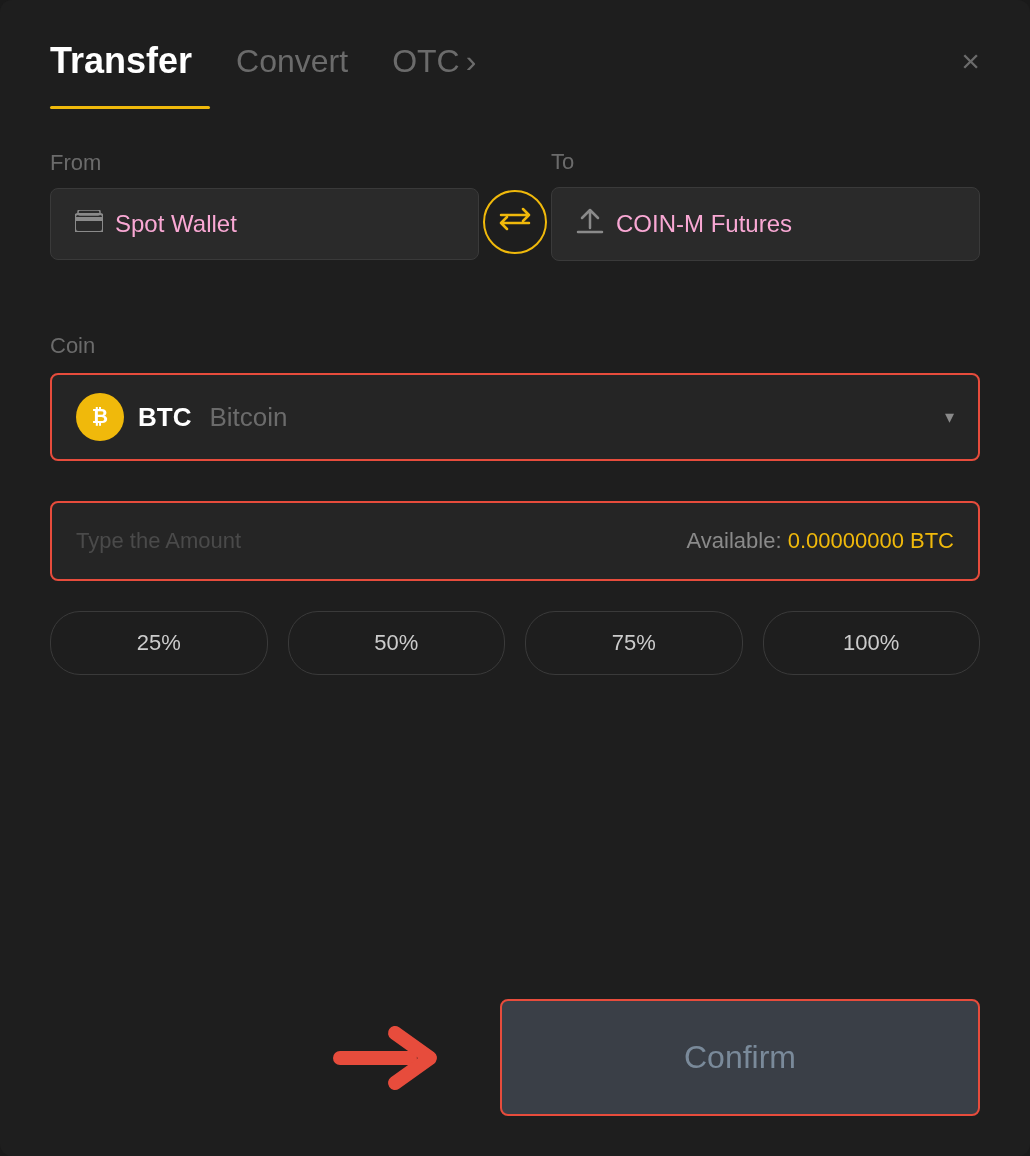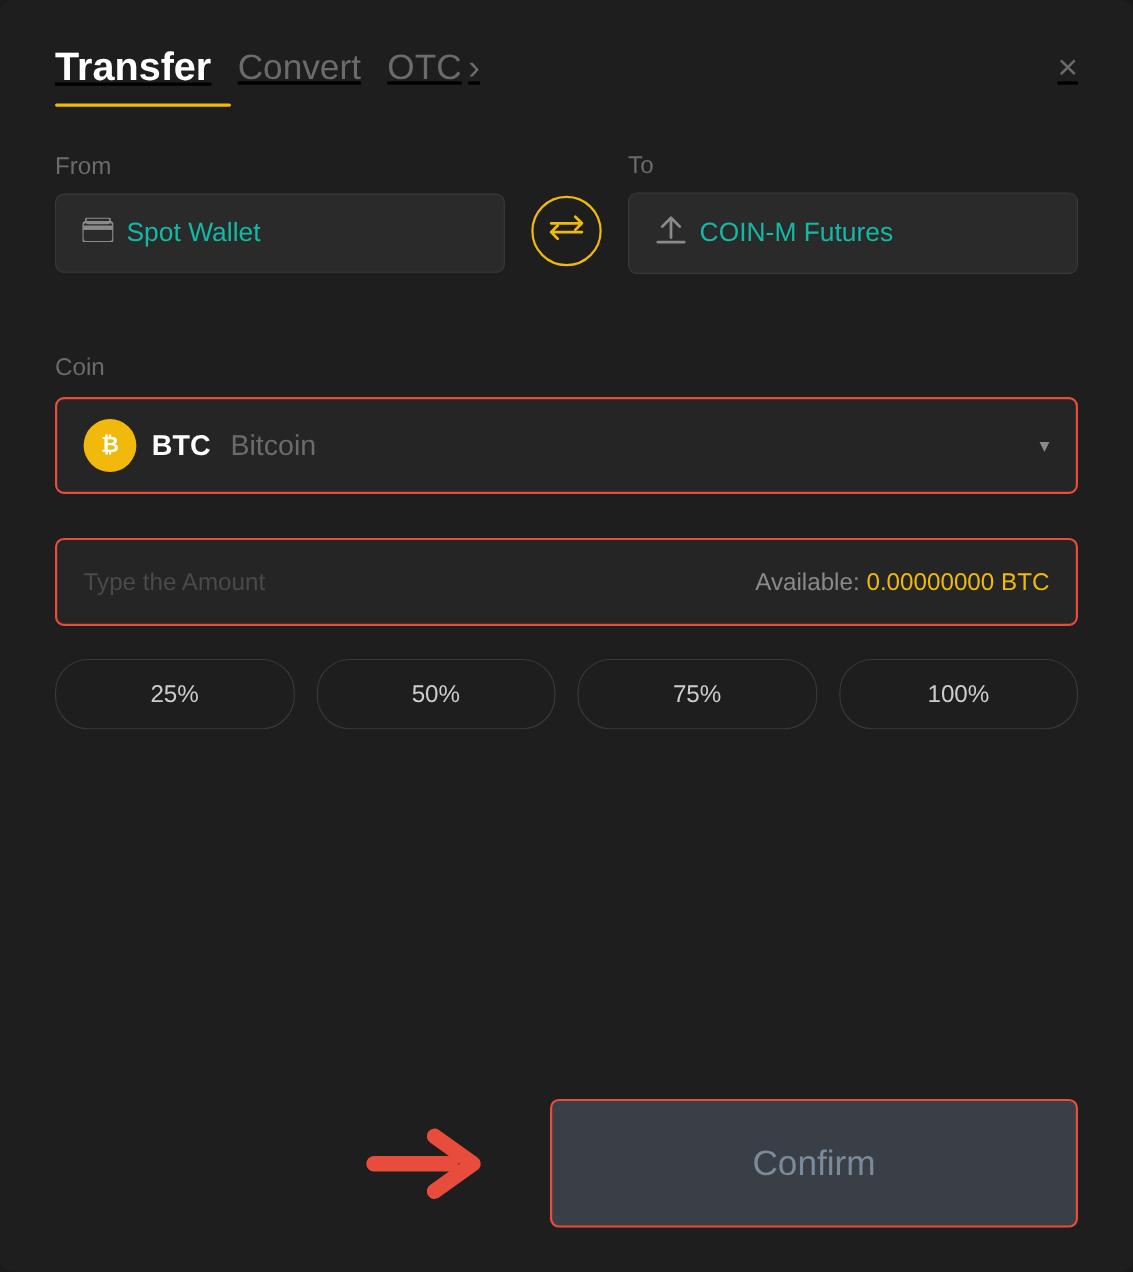--- a/index.html
+++ b/index.html
@@ -21,23 +21,22 @@
       padding: 40px 50px;
       position: relative;
       display: flex;
       flex-direction: column;
     }
 
     
     .header {
       display: flex;
       align-items: center;
-      gap: 24px;
-      margin-bottom: 0;
-      text-decoration: underline;
+      gap: 44px;
+      margin-bottom: 12px;
     }
 
     .tab-transfer {
       font-size: 36px;
       font-weight: 700;
       color: #ffffff;
       cursor: pointer;
     }
 
     .tab-convert {
@@ -73,21 +72,21 @@
       background: #f0b90b;
       margin-top: 12px;
       margin-bottom: 40px;
       border-radius: 2px;
     }
 
     
     .from-to-row {
       display: flex;
       align-items: center;
-      gap: 24px;
+      gap: 4px;
       margin-bottom: 40px;
     }
 
     .from-to-col {
       display: flex;
       flex-direction: column;
       flex: 1;
     }
 
     .field-label {
@@ -108,21 +107,21 @@
       min-height: 72px;
     }
 
     .wallet-icon {
       font-size: 22px;
       color: #8a8a8a;
     }
 
     .wallet-text {
       font-size: 24px;
-      color: #14b8a6;
+      color: #f9a8d4;
       font-weight: 500;
     }
 
     .swap-btn {
       width: 64px;
       height: 64px;
       border-radius: 50%;
       border: 2.5px solid #f0b90b;
       background: transparent;
       display: flex;

